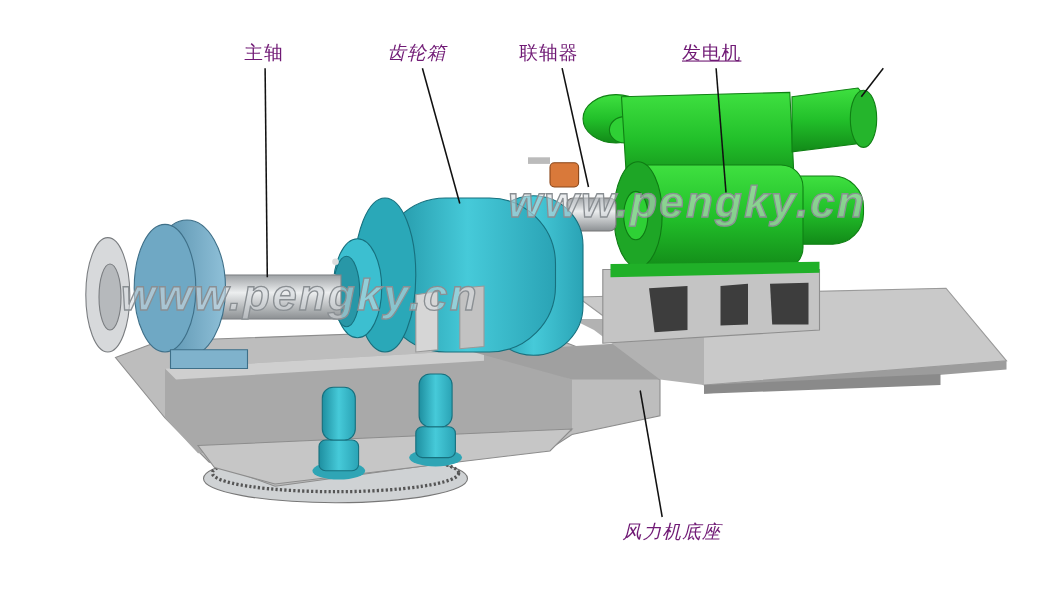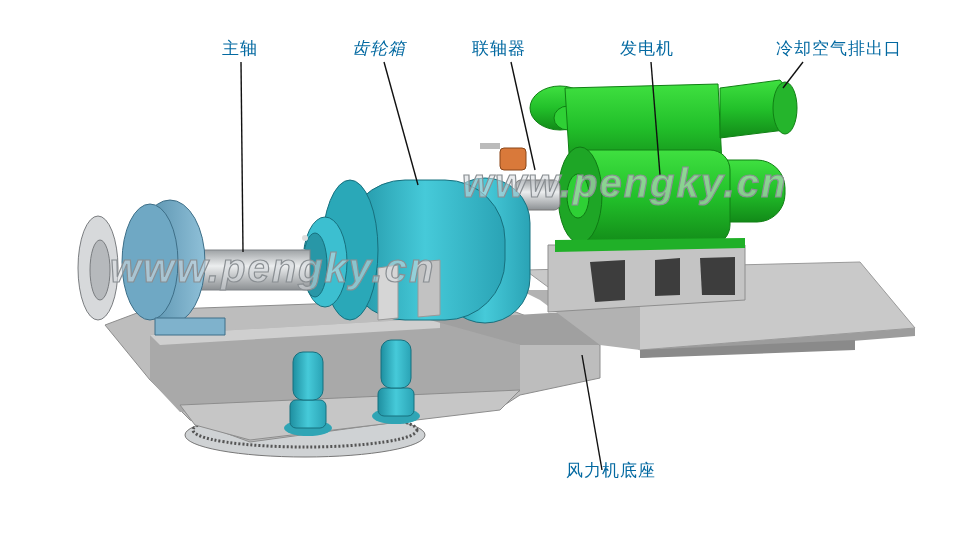--- a/index.html
+++ b/index.html
@@ -1,18 +1,18 @@
 <!DOCTYPE html>
 <html><head>
 <meta charset="utf-8">
 <style>
   html,body{margin:0;padding:0;background:#ffffff;}
   body{width:960px;height:540px;position:relative;overflow:hidden;font-family:"DejaVu Sans",sans-serif;}
   #stage{position:absolute;left:0;top:0;width:960px;height:540px;}
-  .label{position:absolute;font-size:17px;color:#0369a1;white-space:nowrap;font-weight:normal;letter-spacing:1px;}
+  .label{position:absolute;font-size:17px;color:#701a75;white-space:nowrap;font-weight:normal;letter-spacing:1px;}
   .wm{font-family:"Liberation Sans",sans-serif;font-style:italic;font-weight:bold;font-size:40px;fill:#d8dde0;fill-opacity:0.55;stroke:#8a8f93;stroke-width:1.2;letter-spacing:2px;}
 </style>
 </head>
 <body>
 
 <div id="stage">
 <svg width="960" height="540" viewBox="0 0 960 540">
   <defs>
     <linearGradient id="gGreen" x1="0" y1="0" x2="0" y2="1">
       <stop offset="0" stop-color="#3fe040"></stop>
@@ -133,16 +133,15 @@
     <line x1="582" y1="355" x2="602" y2="470"></line>
   </g>
 
   <text class="wm" x="110" y="282">www.pengky.cn</text>
   <text class="wm" x="462" y="197">www.pengky.cn</text>
 </svg>
 
   <div class="label" style="left:222px;top:37px;">主轴</div>
   <div class="label" style="left:352px;top:37px;font-style:italic;">齿轮箱</div>
   <div class="label" style="left:472px;top:37px;">联轴器</div>
-  <div class="label" style="left:620px;top:37px;">发电机</div>
-  <div class="label" style="left:776px;top:37px;">冷却空气排出口</div>
-  <div class="label" style="left:566px;top:459px;">风力机底座</div>
+  <div class="label" style="left:620px;top:37px;text-decoration:underline;">发电机</div>
+  <div class="label" style="left:566px;top:472px;font-style:italic;">风力机底座</div>
 </div>
 
 </body></html>

